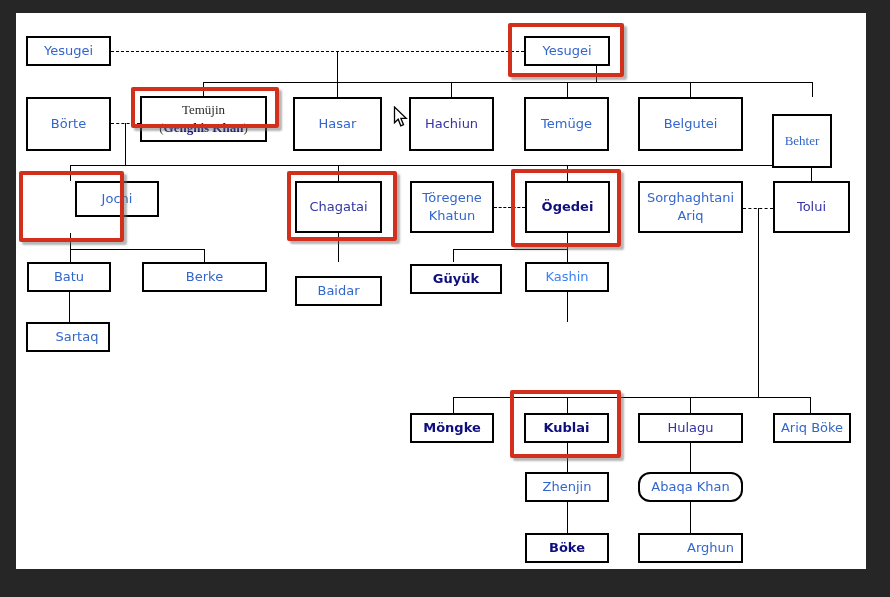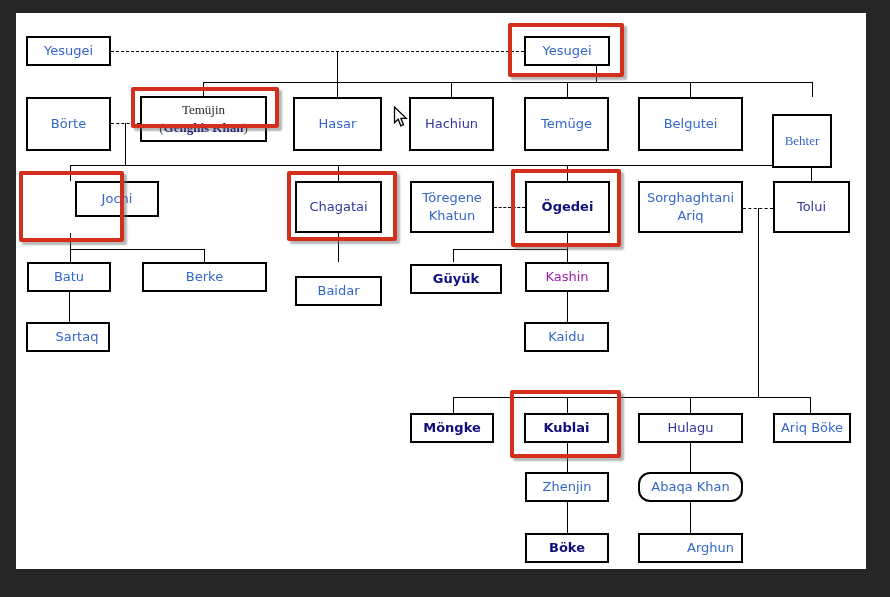--- a/index.html
+++ b/index.html
@@ -9,21 +9,21 @@
   .line{position:absolute;background:#000000;}
   .dash{position:absolute;height:0;border-top:1px dashed #000000;}
   .node{position:absolute;box-sizing:border-box;background:#ffffff;border:2px solid #000000;
         display:flex;flex-direction:column;align-items:center;justify-content:center;
         text-align:center;font-size:13px;line-height:18px;cursor:pointer;white-space:nowrap;}
   .node .nl{display:block;}
   .c-blue{color:#3366cc;}
   .c-visited{color:#3434a2;}
   .c-navy{color:#0e0e7e;font-weight:bold;}
   .c-dark{color:#2a2a2a;}
-  .c-gray{color:#a21caf;}
+  .c-gray{color:#3b82f6;}
   .hl{position:absolute;box-sizing:border-box;border:4px solid #d22f1d;border-radius:2px;
       box-shadow:3px 3px 2px rgba(110,110,110,0.5);}
   .cursor{position:absolute;pointer-events:none;}
 </style>
 </head>
 <body>
 
 <div id="stage">
     <div class="page" style="left: 16px; top: 13px; width: 850px; height: 556px; background: rgb(255, 255, 255);"></div>
     <div class="line" style="left: 203px; top: 82px; width: 609px; height: 1px; background: rgb(0, 0, 0);"></div>
@@ -123,23 +123,20 @@
     </div>
     <div class="node" style="left: 410px; top: 264px; width: 92px; height: 30px;">
       <span class="nl"><span class="c-navy">Güyük</span></span>
     </div>
     <div class="node" style="left: 525px; top: 262px; width: 84px; height: 30px;">
       <span class="nl"><span class="c-gray">Kashin</span></span>
     </div>
     <div class="node" style="left: 26px; top: 322px; width: 84px; height: 30px; padding-left: 18px;">
       <span class="nl"><span class="c-blue">Sartaq</span></span>
     </div>
-    <div class="node" style="left: 524px; top: 322px; width: 85px; height: 30px;">
-      <span class="nl"><span class="c-blue">Kaidu</span></span>
-    </div>
     <div class="node" style="left: 410px; top: 413px; width: 84px; height: 30px;">
       <span class="nl"><span class="c-navy">Möngke</span></span>
     </div>
     <div class="node" style="left: 524px; top: 413px; width: 85px; height: 30px;">
       <span class="nl"><span class="c-navy">Kublai</span></span>
     </div>
     <div class="node" style="left: 638px; top: 413px; width: 105px; height: 30px;">
       <span class="nl"><span class="c-visited">Hulagu</span></span>
     </div>
     <div class="node" style="left: 773px; top: 413px; width: 78px; height: 30px;">

